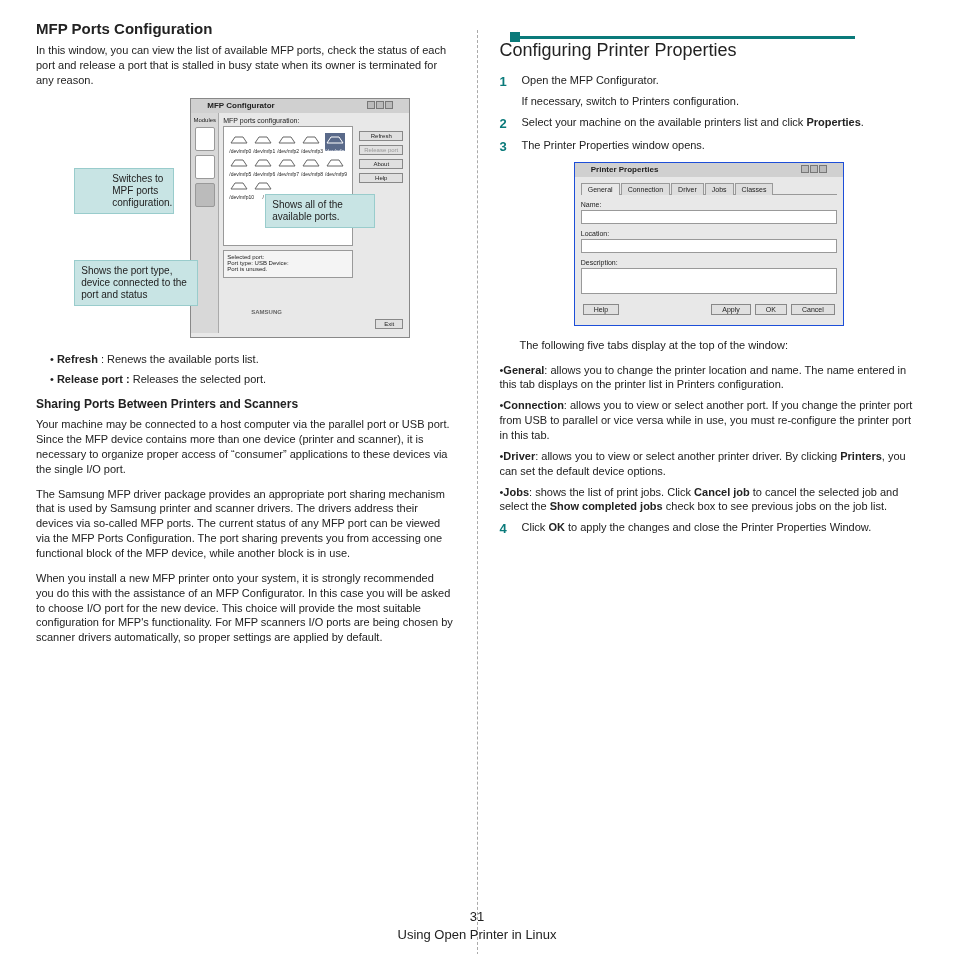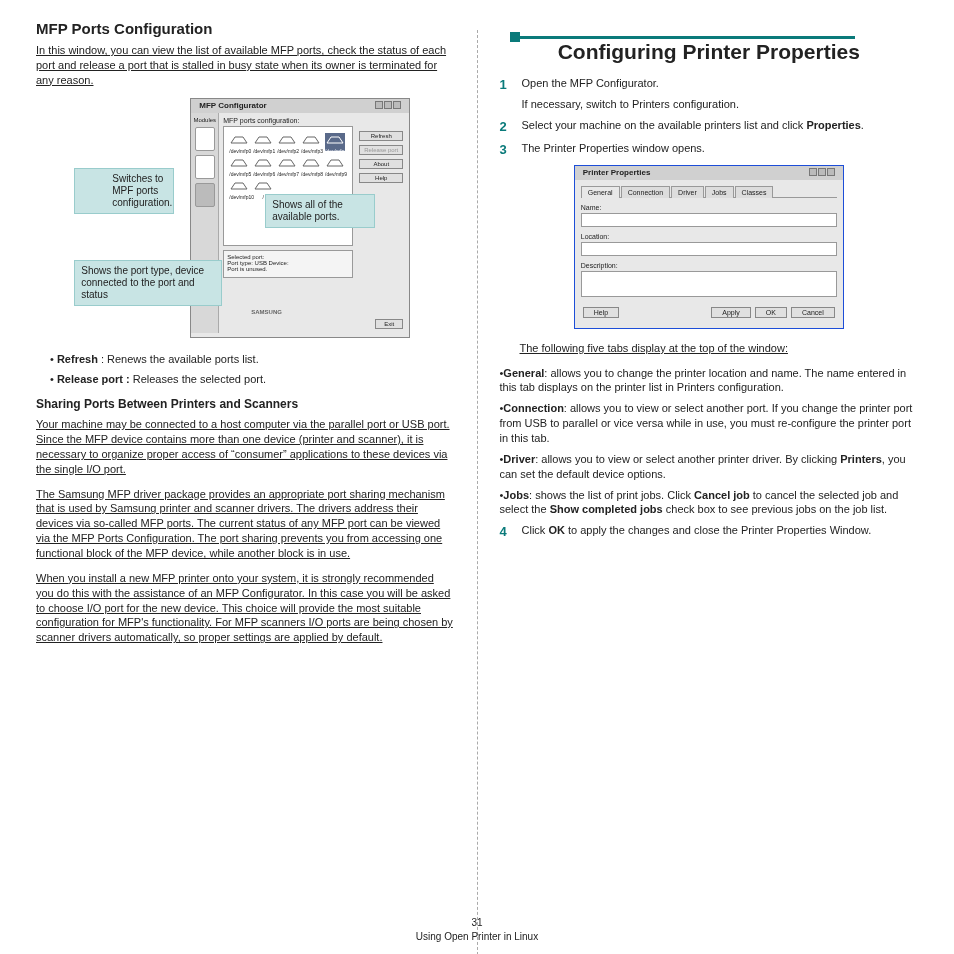--- a/index.html
+++ b/index.html
@@ -27,34 +27,33 @@
     width: 0;
     border-left: 1px dashed #aaa;
     margin-top: 10px;
     height: 930px;
   }
   .heading-mfp {
     font-size: 15px;
     font-weight: bold;
     margin-bottom: 6px;
   }
-  .para { line-height: 1.35; margin-bottom: 10px; text-decoration: underline; }
+  .para { line-height: 1.35; margin-bottom: 10px; }
   .bullet-row { margin-left: 14px; margin-bottom: 6px; line-height:1.35;}
   .subheading { font-size: 12px; font-weight: bold; margin: 10px 0 6px; }
   .num-step { display:flex; gap:8px; margin-bottom:6px; line-height:1.35;}
   .num { color:#0a7a7a; font-weight:bold; font-size:13px; min-width:14px;}
   .step-body { flex:1; }
   .step-sub { margin-top:6px; }
   .tab-bullet { margin-bottom:6px; line-height:1.35;}
   .right-heading {
-    font-size: 21px;
-    font-weight: bold;
+    font-size: 18px;
+    font-weight: normal;
     color: #222;
     margin: 20px 0 12px;
-    text-align: center;
   }
   .green-rule {
     height: 3px;
     background: #0a7a7a;
     width: 340px;
     margin-left: 22px;
     margin-bottom: 4px;
     position:absolute;
     top:36px;
     left:493px;
@@ -80,21 +79,21 @@
   .win {
     position: absolute;
     background: #e8e8e8;
     border: 1px solid #888;
     font-family: Arial, sans-serif;
   }
   .win-title {
     background: #d0d0d0;
     font-size: 8px;
     font-weight: bold;
-    padding: 2px 8px;
+    padding: 2px 16px;
     display:flex;
     justify-content:space-between;
   }
   .win-title .btns span{ display:inline-block; width:8px; height:8px; background:#bbb; border:1px solid #777; margin-left:1px;}
   .mfp-win { left:110px; top:0; width:220px; height:240px; }
   .mfp-body { display:flex; height:220px; }
   .mfp-side { width:28px; background:#d8d8d8; border-right:1px solid #aaa; padding:4px 2px;}
   .mfp-side .sideicon { width:20px; height:24px; margin:4px auto; background:#fff; border:1px solid #999; border-radius:2px; position:relative;}
   .mfp-side .sideicon.sel { background:#bbb; }
   .mfp-main { flex:1; padding:4px; font-size:7px; position:relative;}
@@ -124,41 +123,41 @@
   .pp-textarea { width:100%; height:26px; border:1px solid #999; background:#fff;}
   .pp-btns-row { display:flex; justify-content:space-between; margin-top:10px; padding:0 2px 4px;}
   .pp-btn { font-size:7px; border:1px solid #888; background:#e0e0e0; padding:1px 10px;}
   .pp-right-btns { display:flex; gap:4px; }
   
   .footer {
     position:absolute;
     bottom:10px;
     left:0; right:0;
     text-align:center;
-    font-size:10px;
+    font-size:13px;
     line-height:1.4;
   }
 </style>
 </head>
 <body>
 
 <div class="green-rule">
     <div class="square"></div>
   </div>
 
 <div class="page">
 
   <div class="col col-left">
     <div class="heading-mfp">MFP Ports Configuration</div>
     <div class="para">In this window, you can view the list of available MFP ports, check the status of each port and release a port that is stalled in busy state when its owner is terminated for any reason.</div>
 
     <div class="mfp-shot">
       <div class="callout" style="left:-6px; top:70px; width:100px;padding-left:37px;">Switches to MPF ports configuration.</div>
       <div class="callout" style="left:185px; top:96px; width:110px;">Shows all of the available ports.</div>
-      <div class="callout" style="left:-6px; top:162px; width:148px;">Shows the port type, device connected to the port and status</div>
+      <div class="callout" style="left:-6px; top:162px; width:124px;">Shows the port type, device connected to the port and status</div>
 
       <div class="win mfp-win">
         <div class="win-title">
           <span>MFP Configurator</span>
           <span class="btns"><span></span><span></span><span></span></span>
         </div>
         <div class="mfp-body">
           <div class="mfp-side">
             <div style="font-size:6px; text-align:center;">Modules</div>
             <div class="sideicon"></div>

